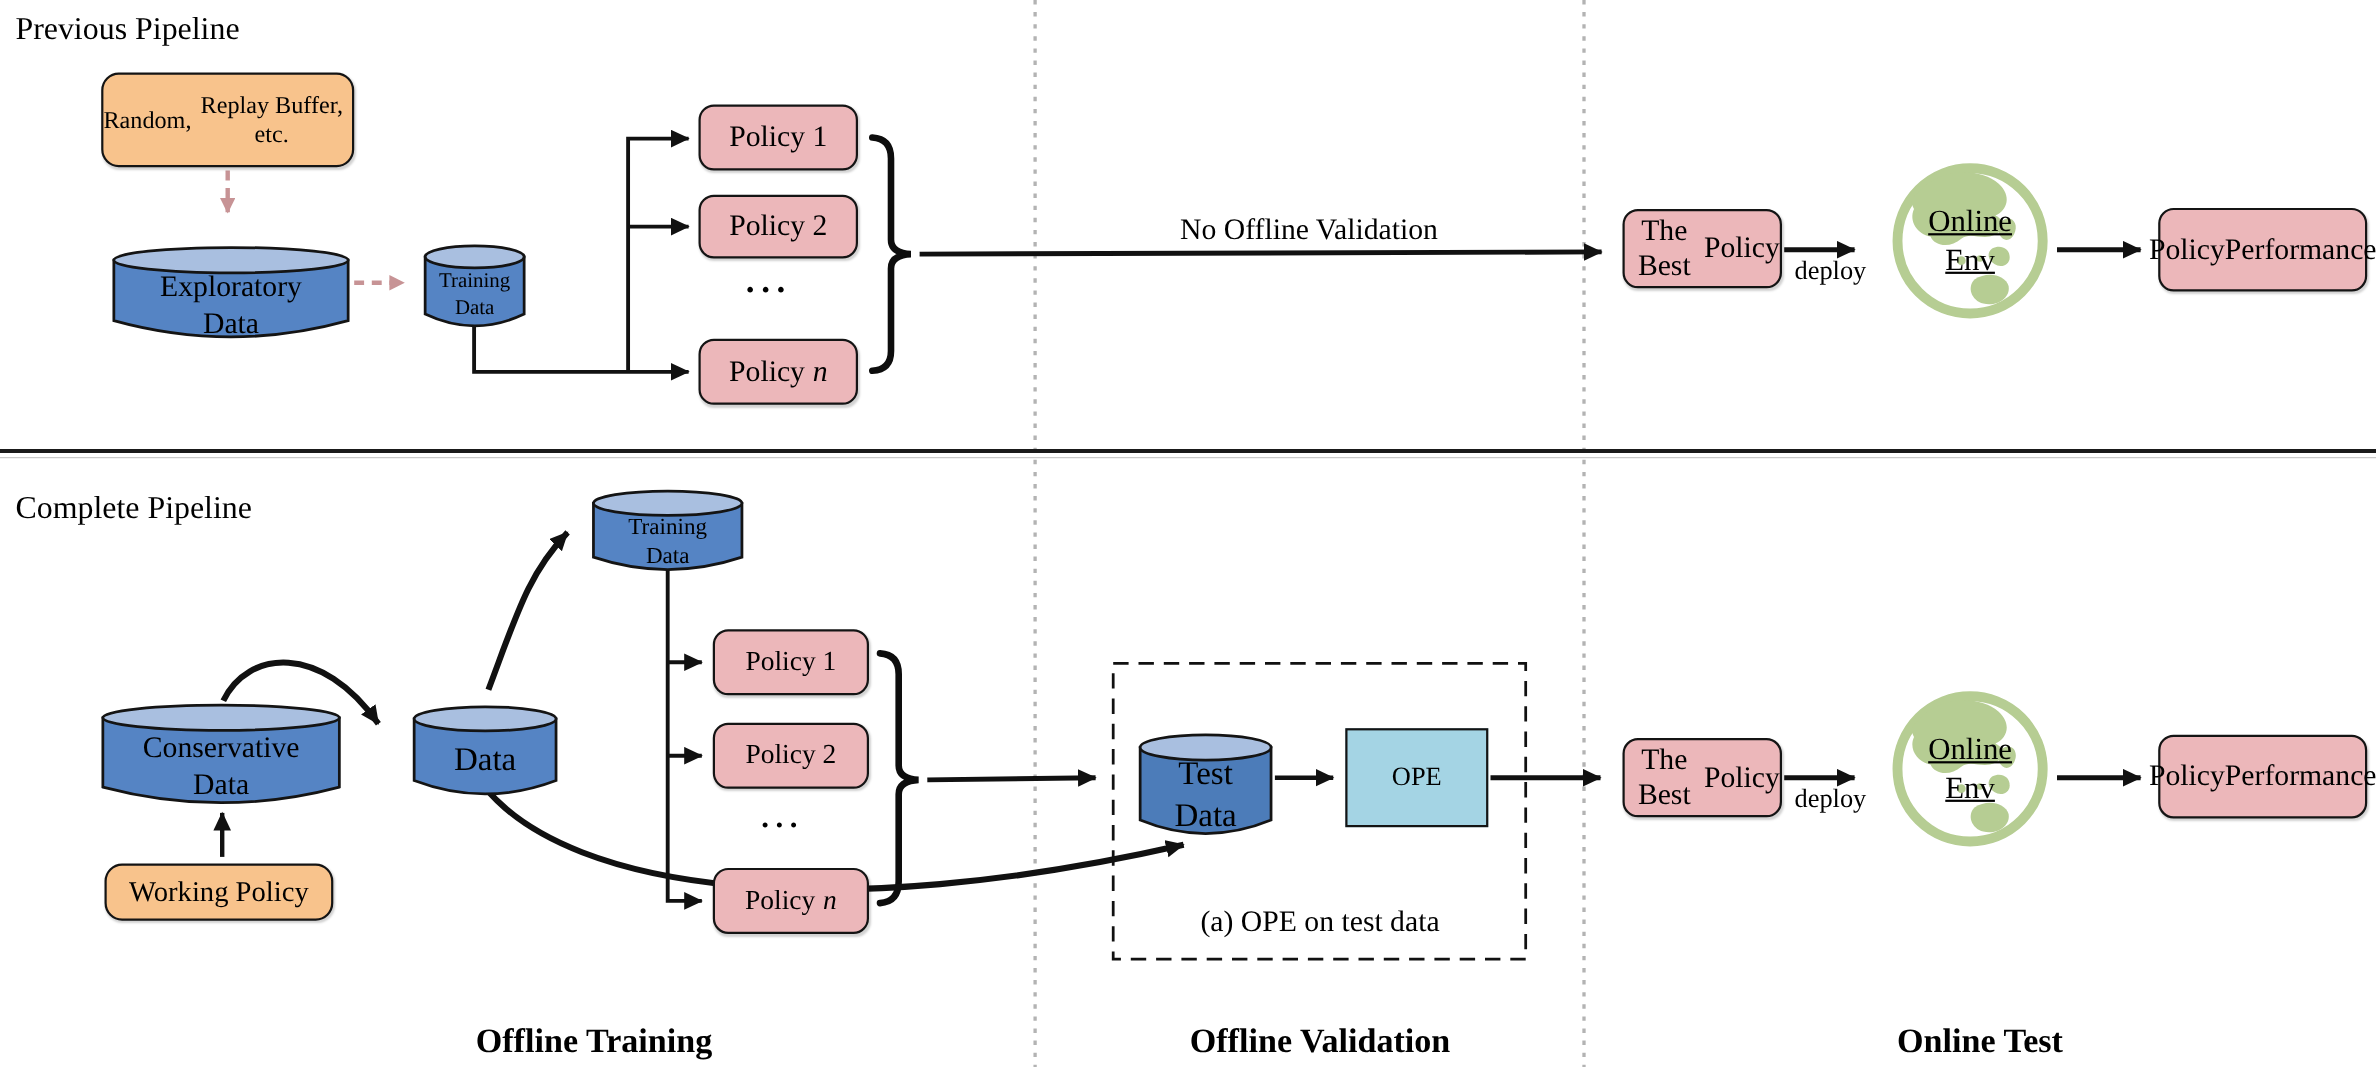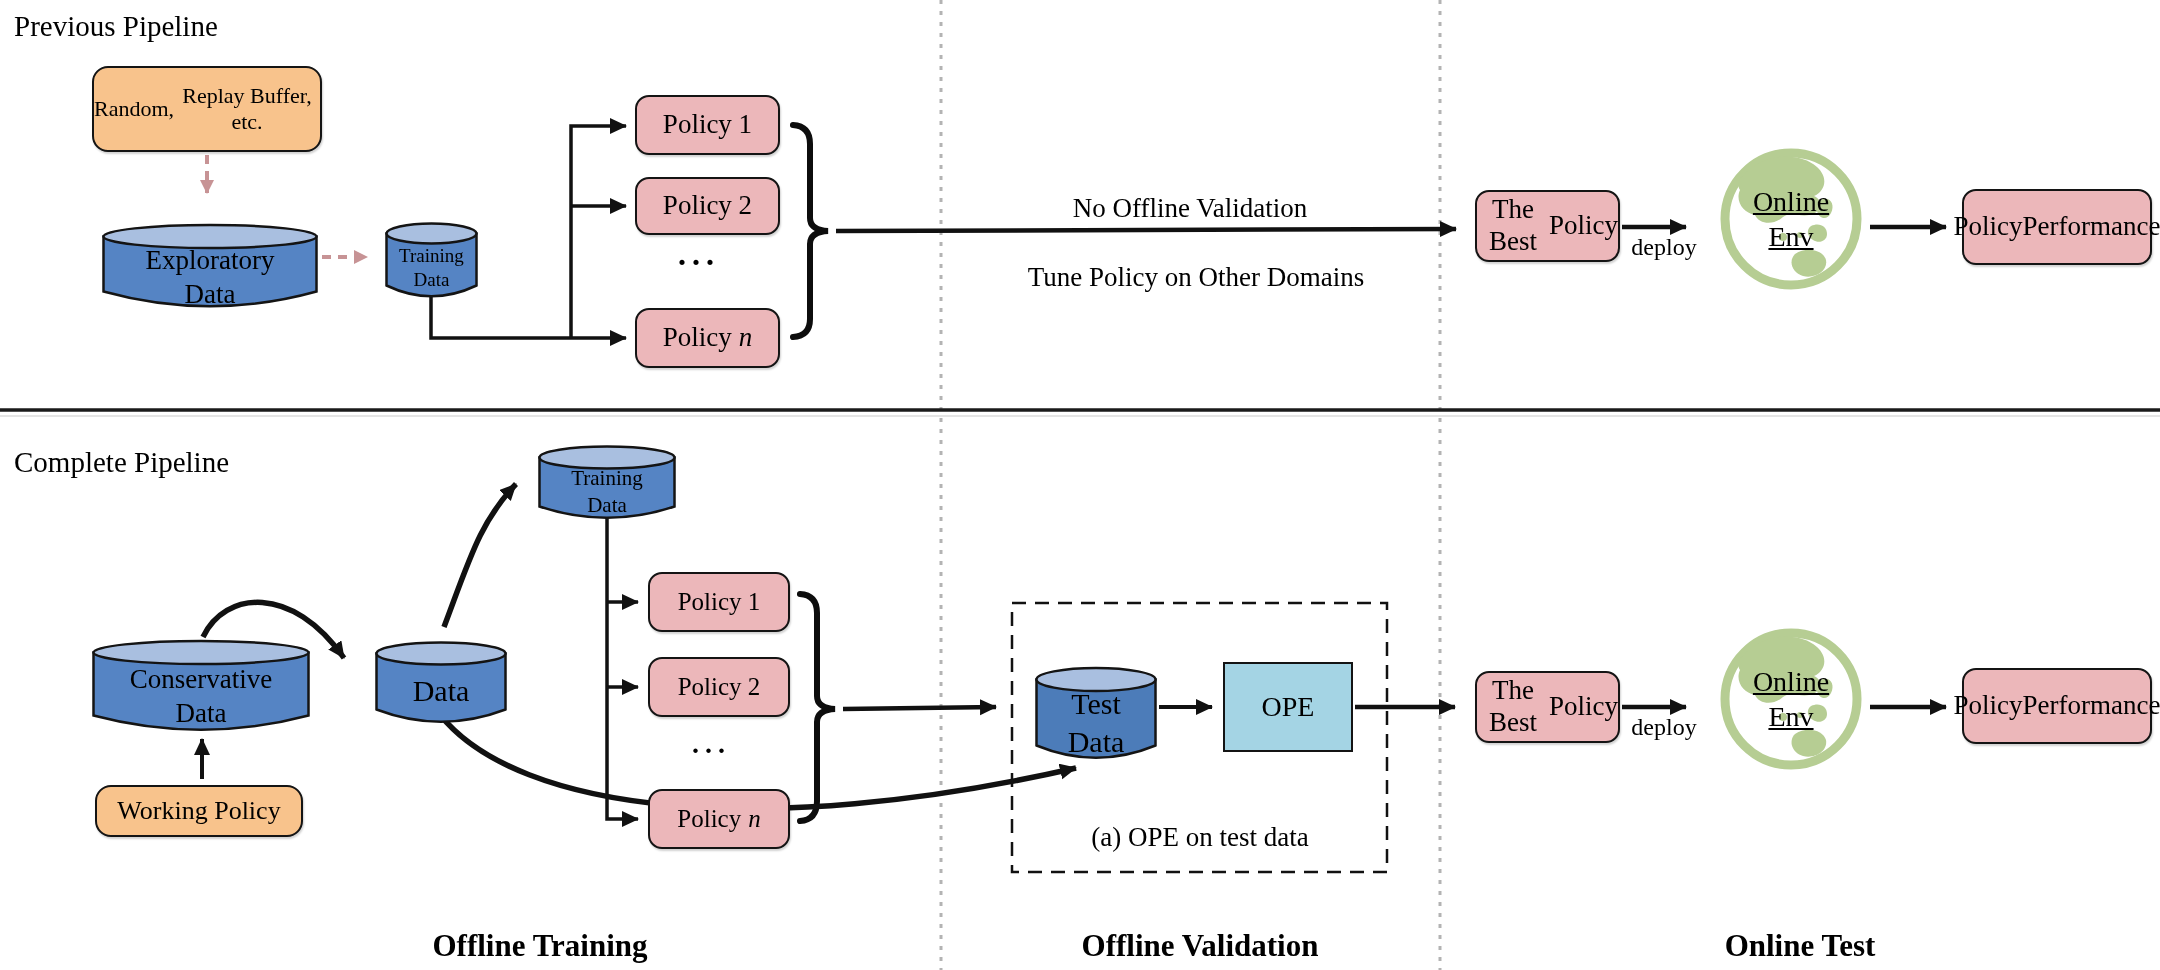--- a/index.html
+++ b/index.html
@@ -7,21 +7,21 @@
           font-family:"Liberation Serif", serif; color:#000;}
   .layer{position:absolute;left:0;top:0;}
   .node{position:absolute;display:flex;flex-direction:row;align-items:center;justify-content:center;
         text-align:center;line-height:1.18;z-index:3;}
   .rbox{background:#ECB7BA;border:2.5px solid #141414;border-radius:14px;box-sizing:border-box;
         box-shadow:1px 2px 2px rgba(0,0,0,0.18);}
   .obox{background:#F8C38C;border:2.5px solid #141414;border-radius:16px;box-sizing:border-box;
         box-shadow:1px 2px 2px rgba(0,0,0,0.18);}
   .cbox{background:#A4D4E4;border:2.5px solid #141414;border-radius:0;box-sizing:border-box;}
   .f22{font-size:22px;} .f27{font-size:27px;}
-  .f28{font-size:28px;}
+  .f28{font-size:24px;}
   .title{position:absolute;font-size:29px;z-index:3;}
   .caption{position:absolute;font-size:27px;z-index:4;white-space:nowrap;transform:translateX(-50%);}
   .footer-label{position:absolute;font-size:31px;font-weight:bold;z-index:3;white-space:nowrap;
                 transform:translateX(-50%);}
   .cyl{position:absolute;z-index:3;}
   .cyl .lbl{position:absolute;left:0;right:0;display:flex;flex-direction:column;align-items:center;
             justify-content:center;text-align:center;line-height:1.25;}
   .globe{position:absolute;z-index:3;}
   .globe .lbl{position:absolute;inset:0;display:flex;flex-direction:column;align-items:center;
               justify-content:center;text-align:center;font-size:28px;line-height:1.25;z-index:4;text-decoration:underline;}
@@ -112,21 +112,20 @@
     <span>Policy 2</span>
   </div>
   <div class="dots" style="left:678px;top:236px;">...</div>
   <div class="node rbox f27" style="left:635px;top:308px;width:145px;height:60px;">
     <span>
       <span>Policy</span><i class="var">n</i>
     </span>
   </div>
 
   <div class="caption" style="left:1190px;top:193px;">No Offline Validation</div>
-  <div class="caption" style="left:1196px;top:262px;">Tune Policy on Other Domains</div>
 
   <div class="node rbox f27" style="left:1475px;top:190px;width:145px;height:72px;">
     <span>The Best</span>
     <span>Policy</span>
   </div>
   <div class="caption" style="left:1664px;top:234px;font-size:24px;">deploy</div>
 
   <div class="globe" style="left:1715px;top:141px;width:152px;height:156px;">
     <svg width="152" height="156" viewBox="0 0 152 156">
       <circle cx="76" cy="78" r="66" fill="#ffffff" stroke="#B6CD93" stroke-width="9"></circle>

